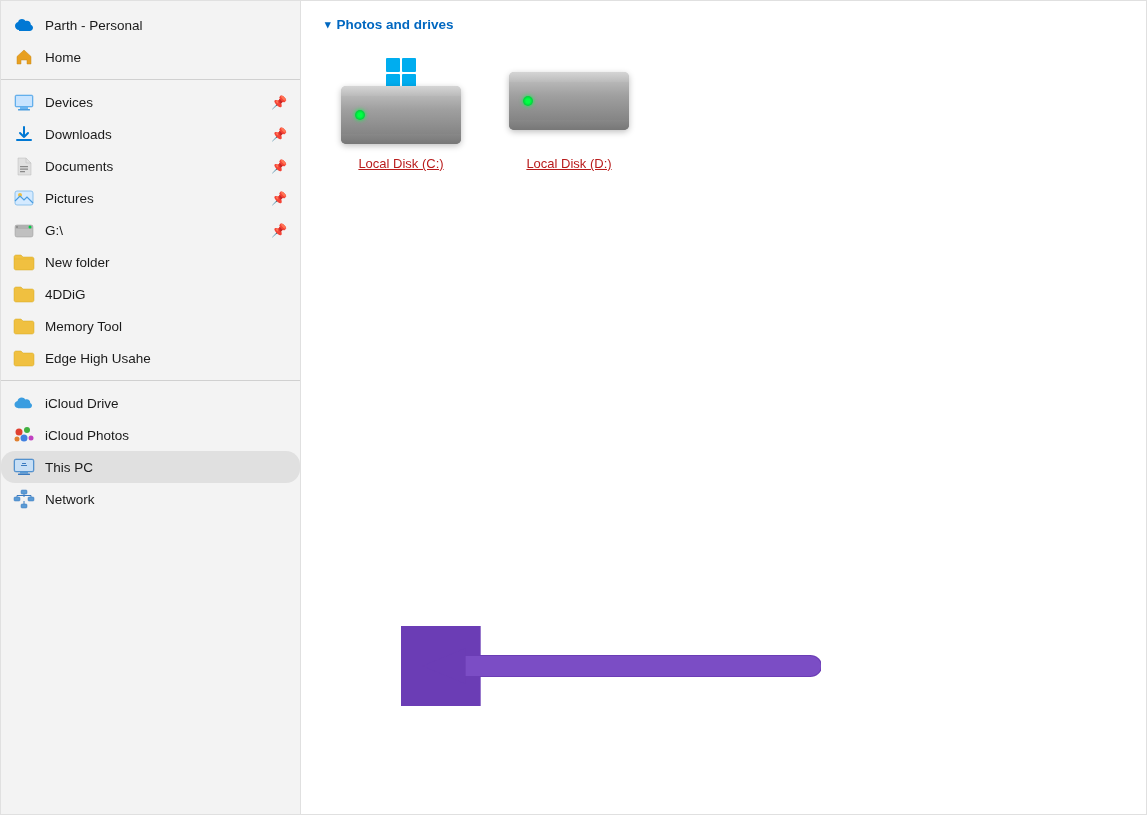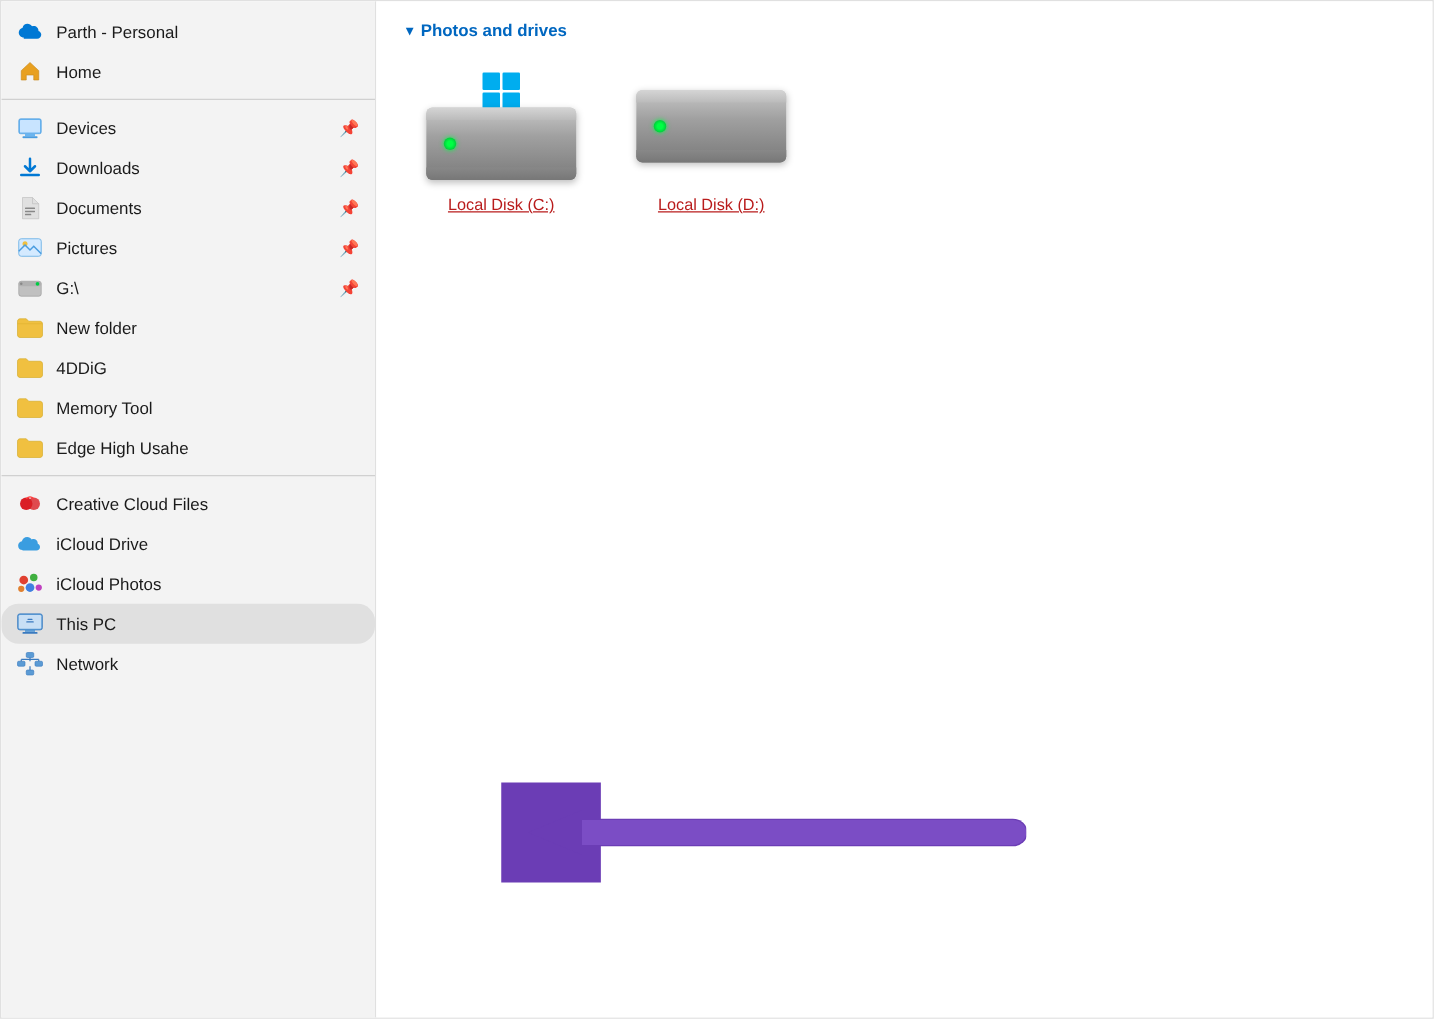--- a/index.html
+++ b/index.html
@@ -311,30 +311,20 @@
     <span class="item-icon">
       <svg width="22" height="18" viewBox="0 0 22 18" fill="none">
         <path d="M1 4C1 3 1.8 2 3 2H8L10 4H19C20.1 4 21 4.9 21 6V15C21 16.1 20.1 17 19 17H3C1.9 17 1 16.1 1 15V4Z" fill="#f0c040" stroke="#d4a820" stroke-width="0.5"></path>
       </svg>
     </span>
     <span>Edge High Usahe</span>
   </div>
 
   <div class="sidebar-divider"></div>
 
-  <div class="sidebar-item">
-    <span class="item-icon">
-      <svg width="22" height="18" viewBox="0 0 22 18" fill="none">
-        <circle cx="8" cy="9" r="5" fill="#da1f26"></circle>
-        <circle cx="14" cy="9" r="5" fill="#da1f26" opacity="0.8"></circle>
-        <path d="M8 5 Q11 2 14 5" stroke="#ff3a3a" stroke-width="1" fill="none"></path>
-      </svg>
-    </span>
-    <span>Creative Cloud Files</span>
-  </div>
 
   <div class="sidebar-item">
     <span class="item-icon">
       <svg width="22" height="16" viewBox="0 0 22 16" fill="none">
         <path d="M5 13C3 13 1.5 11.5 1.5 9.5C1.5 7.7 2.8 6.2 4.5 6C4.8 4 6.6 2.5 8.8 2.5C10.3 2.5 11.6 3.3 12.4 4.5C12.8 4.3 13.3 4.2 13.8 4.2C15.7 4.2 17.2 5.7 17.2 7.6C17.2 7.7 17.2 7.8 17.2 7.9C18.3 8.3 19 9.3 19 10.5C19 12.1 17.7 13.3 16.1 13.3H5V13Z" fill="#3a9de0"></path>
       </svg>
     </span>
     <span>iCloud Drive</span>
   </div>
 

